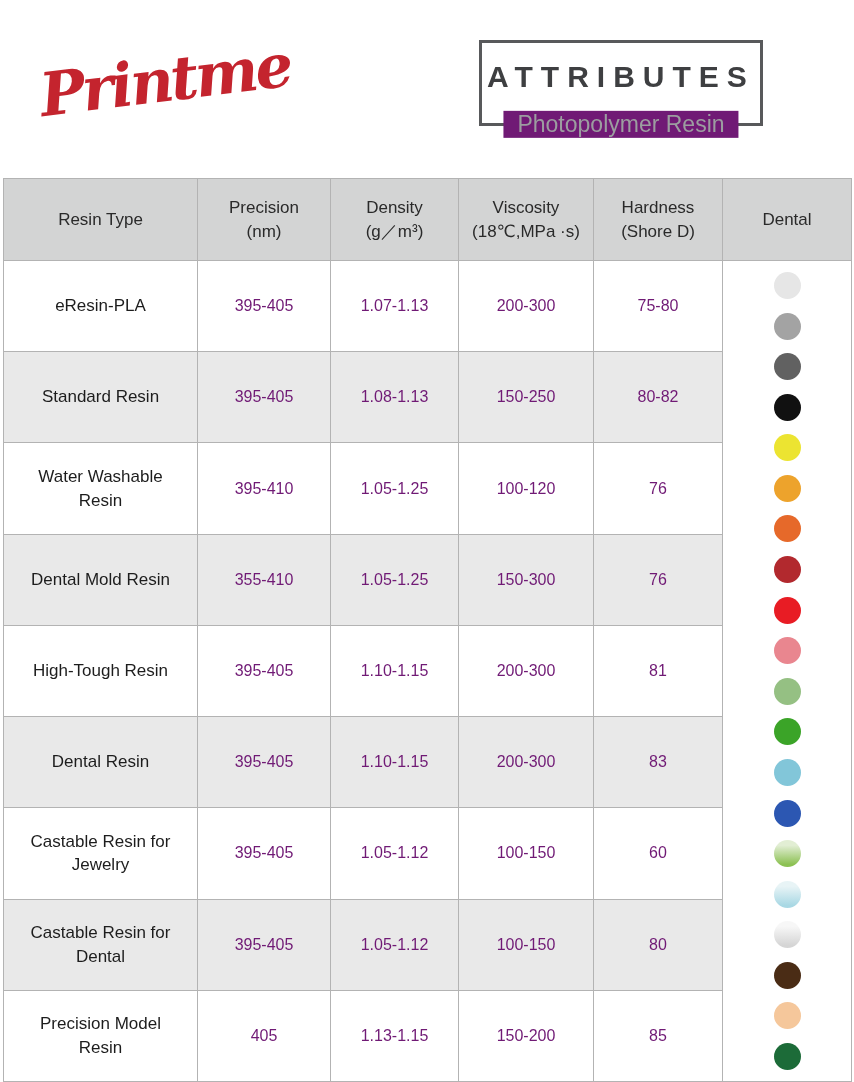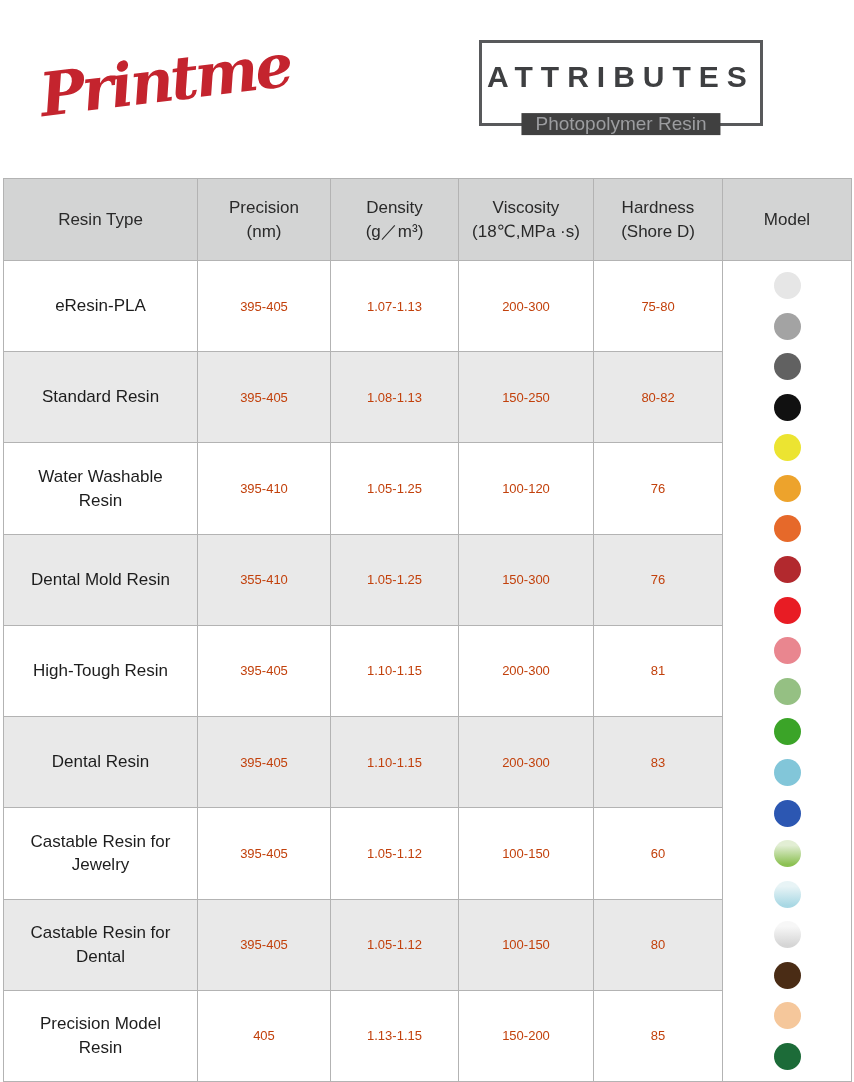--- a/index.html
+++ b/index.html
@@ -19,40 +19,40 @@
   .badge {
     position:absolute; left:479px; top:40px; width:284px; height:86px;
     border:3px solid #58595b; box-sizing:border-box; background:#ffffff;
   }
   .badge-title {
     text-align:center; margin-top:17px; font-size:30px; font-weight:bold;
     letter-spacing:8px; color:#3e3f41; white-space:nowrap;
   }
   .badge-sub {
     position:absolute; left:50%; bottom:0; transform:translate(-50%,55%);
-    background:#404040; padding:0 14px; font-size:19px; color:#9c9da0;
+    background:#701a75; padding:0 14px; font-size:23px; color:#9c9da0;
     white-space:nowrap;
   }
 
   
   .spec-table {
     position:absolute; left:3px; top:178px; width:848px; height:904px;
     border-collapse:collapse; table-layout:fixed; background:#ffffff;
   }
   .spec-table th, .spec-table td {
     border:1px solid #b3b3b3; text-align:center; vertical-align:middle; padding:0;
   }
   .spec-table thead th {
     background:#d3d4d4; height:81px; font-weight:normal; font-size:17px;
     color:#2a2a2a; line-height:1.4;
   }
   .spec-table tbody tr { height:84px; }
   .spec-table tbody tr.even td { background:#e9e9e9; }
   td.resin { font-size:17px; color:#1d1d1d; line-height:1.4; padding:0 16px; }
-  td.val   { font-size:13px; color:#c2410c;margin-top:41px; }
+  td.val   { font-size:16px; color:#701a75;margin-top:41px; }
   td.color-cell {
     background:#ffffff !important; position:relative;
   }
   .dots {
     position:absolute; top:11px; bottom:11px; left:0; right:0;
     display:flex; flex-direction:column; justify-content:space-between;
     align-items:center;
   }
   .dot { width:27px; height:27px; border-radius:50%; }
 </style>
@@ -92,21 +92,21 @@
           </th>
           <th>
             <div>Viscosity</div>
             <div>(18℃,MPa ·s)</div>
           </th>
           <th>
             <div>Hardness</div>
             <div>(Shore D)</div>
           </th>
           <th>
-            <div>Model</div>
+            <div>Dental</div>
           </th>
         </tr>
       </thead>
     <tbody>
         <tr>
           <td class="resin">eResin-PLA</td>
           <td class="val">395-405</td>
           <td class="val">1.07-1.13</td>
           <td class="val">200-300</td>
           <td class="val">75-80</td>

